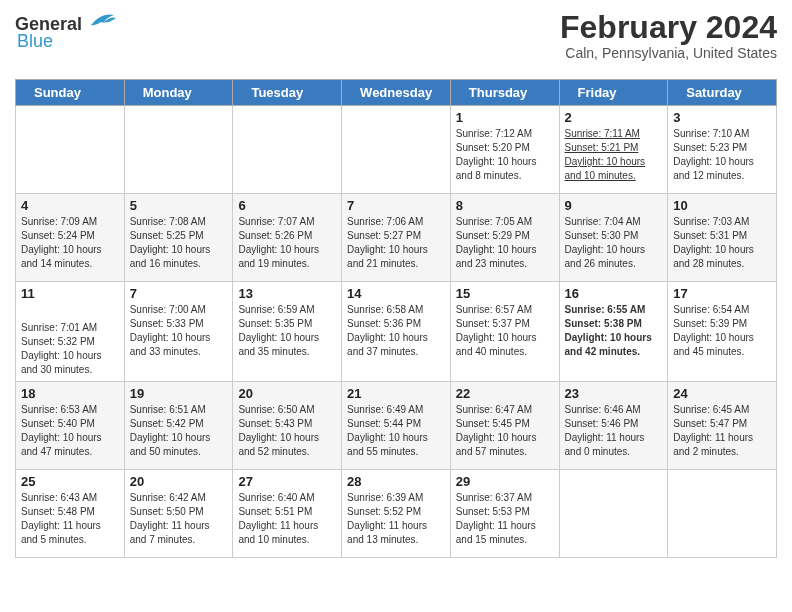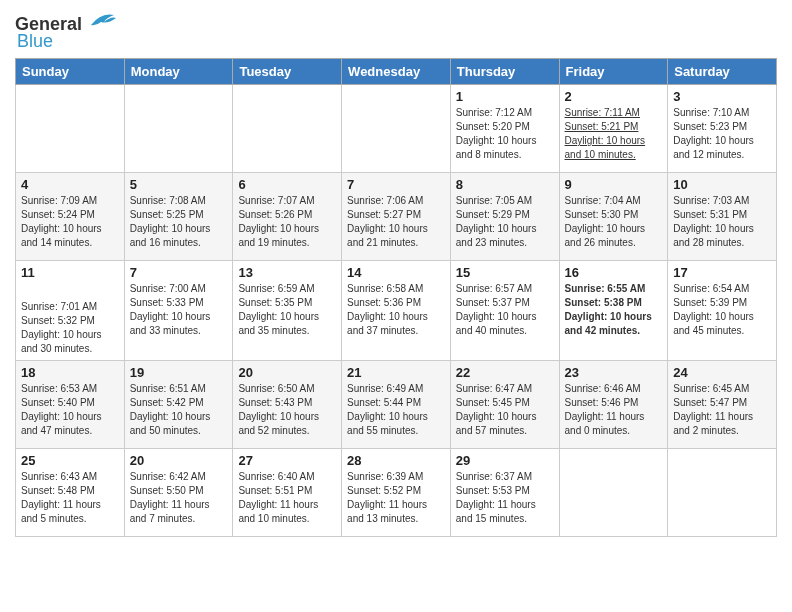--- a/index.html
+++ b/index.html
@@ -11,21 +11,21 @@
       overflow: hidden;
     }
     .page {
       width: 792px;
       padding: 10px 15px;
     }
     .header-area {
       display: flex;
       align-items: flex-start;
       justify-content: space-between;
-      margin-bottom: 6px;
+      margin-bottom: 18px;
     }
     .logo {
       display: flex;
       flex-direction: column;
       align-items: flex-start;
     }
     .logo-text {
       display: flex;
       align-items: baseline;
     }
@@ -59,21 +59,21 @@
     }
     .calendar {
       width: 100%;
       border-collapse: collapse;
       table-layout: fixed;
     }
     .calendar th {
       background-color: #3a7bbf;
       color: #fff;
       text-align: left;
-      padding: 5px 6px;
+      padding: 5px 18px;
       font-size: 13px;
       font-weight: bold;
       border: 1px solid #aaa;
     }
     .calendar td {
       border: 1px solid #ccc;
       vertical-align: top;
       padding: 4px 5px;
       height: 88px;
       font-size: 10.5px;
@@ -104,20 +104,24 @@
 <div class="page">
   <div class="header-area">
     <div class="logo">
       <div class="logo-text">
         <span class="logo-general">General</span>
         <svg class="logo-icon" viewBox="0 0 30 20" xmlns="http://www.w3.org/2000/svg">
           <path d="M5,15 Q15,2 28,5 Q20,8 18,12 Q25,6 30,8 Q22,14 15,12 Q10,16 5,15Z" fill="#3399cc"></path>
         </svg>
       </div>
       <span class="logo-blue" style="margin-top:-4px;margin-left:2px;">Blue</span>
+    </div>
+    <div class="title-area">
+      <div class="month-title">February 2024</div>
+      <div class="location">Caln, Pennsylvania, United States</div>
     </div>
   </div>
 
   <table class="calendar">
     <thead>
       <tr>
         <th>Sunday</th>
         <th>Monday</th>
         <th>Tuesday</th>
         <th>Wednesday</th>

